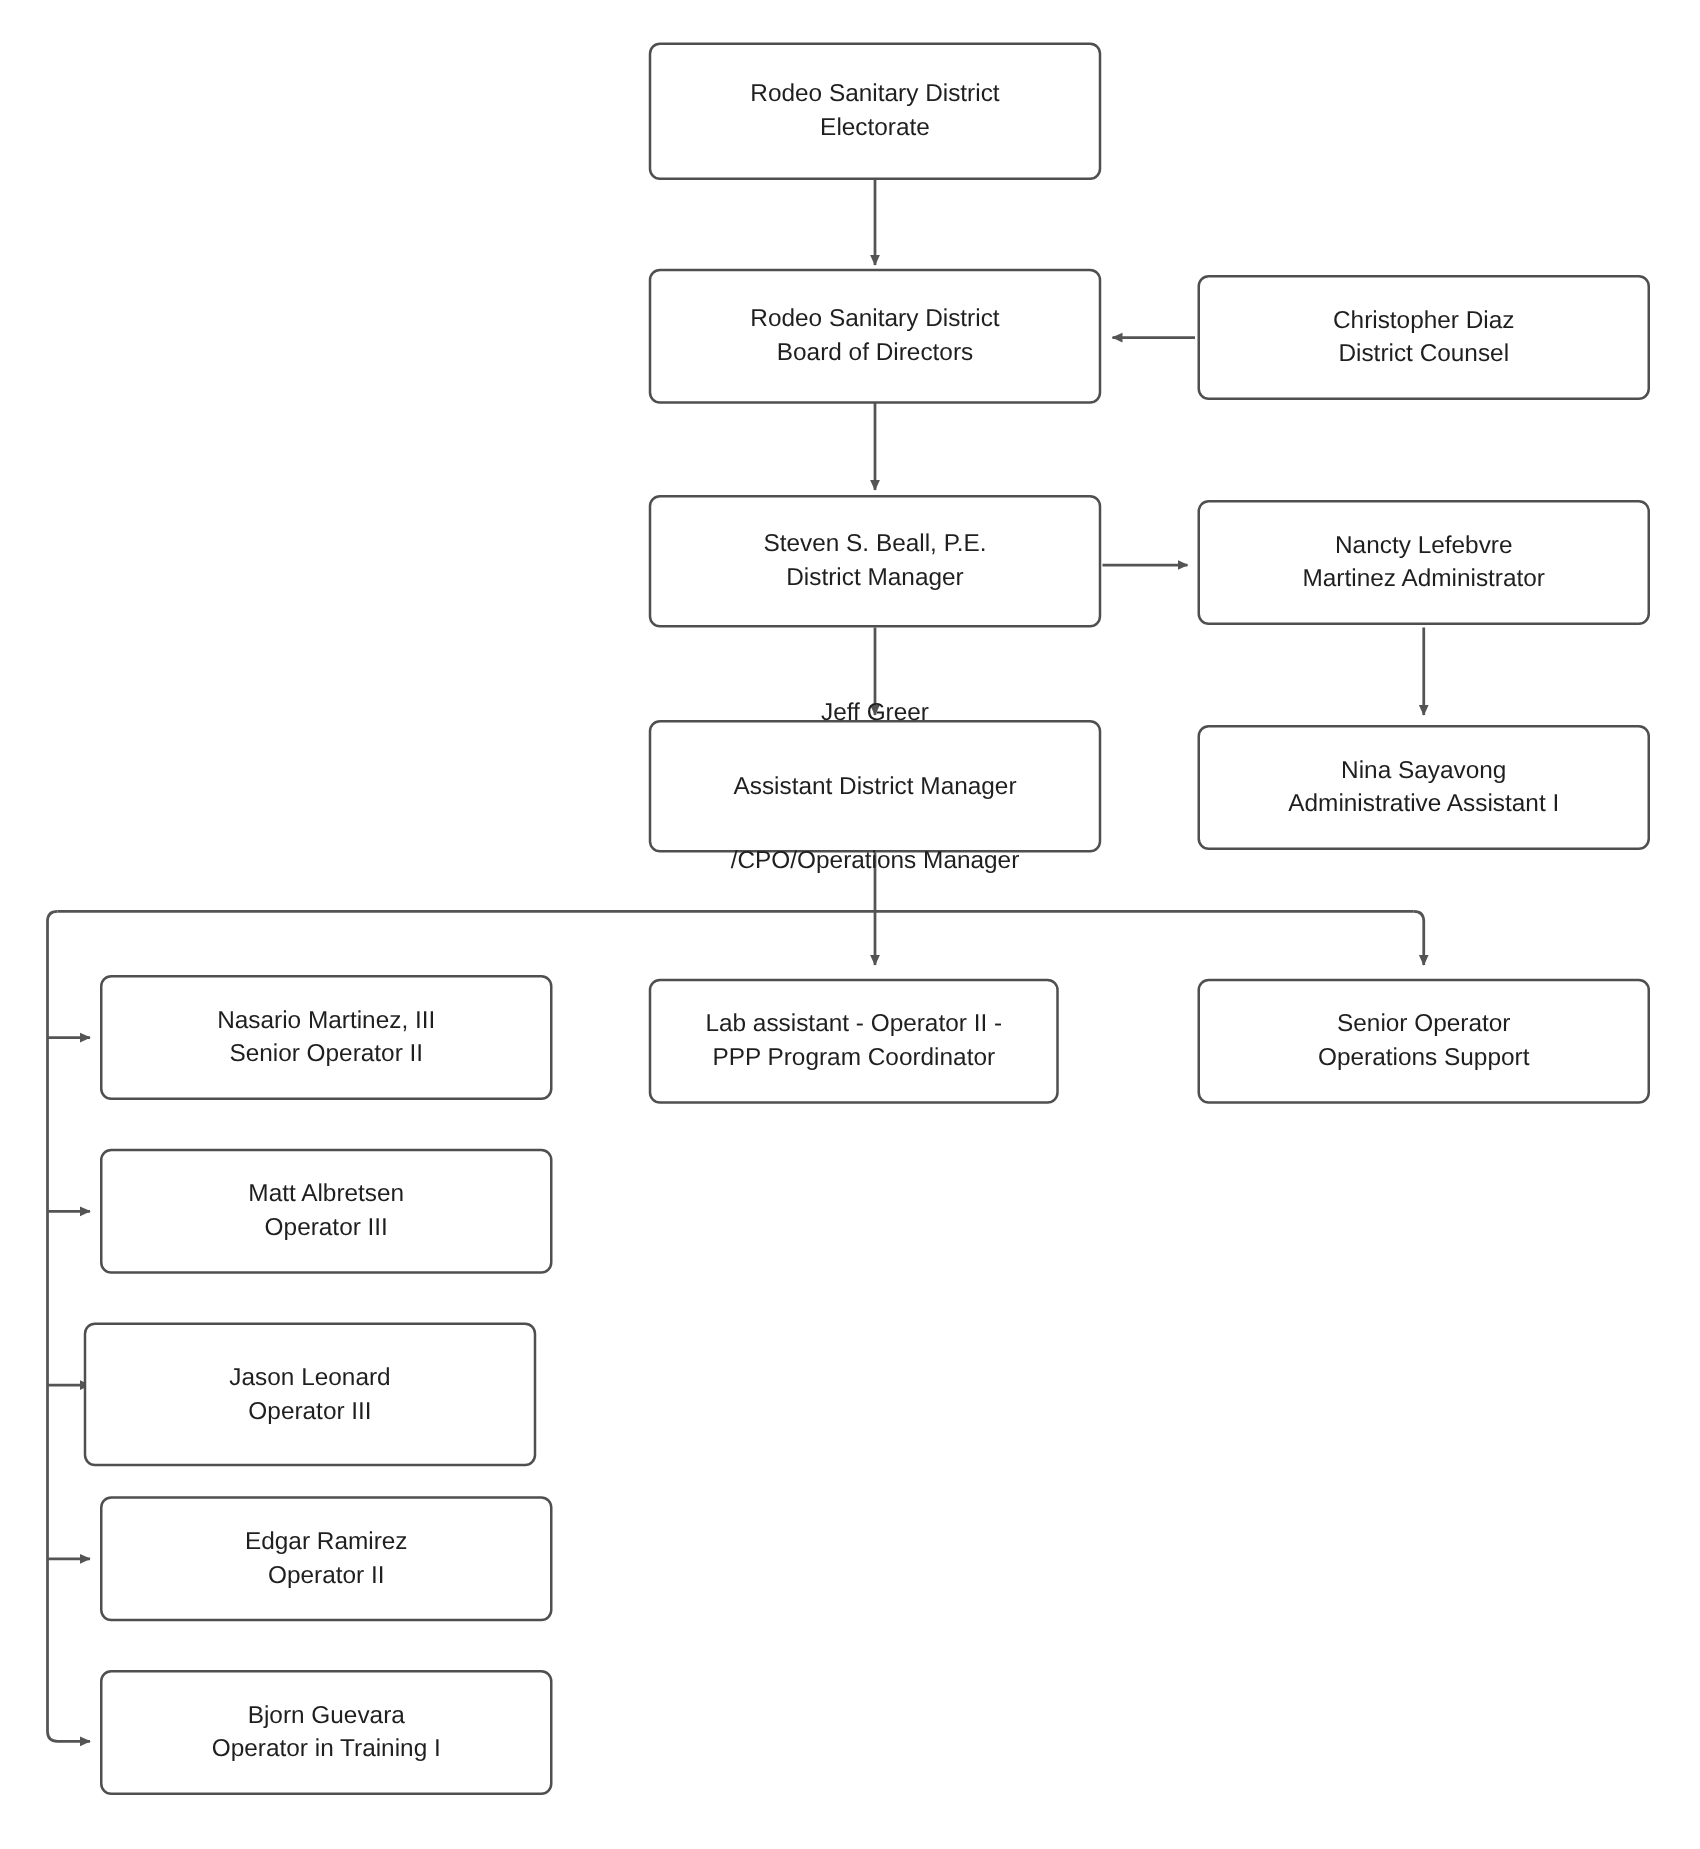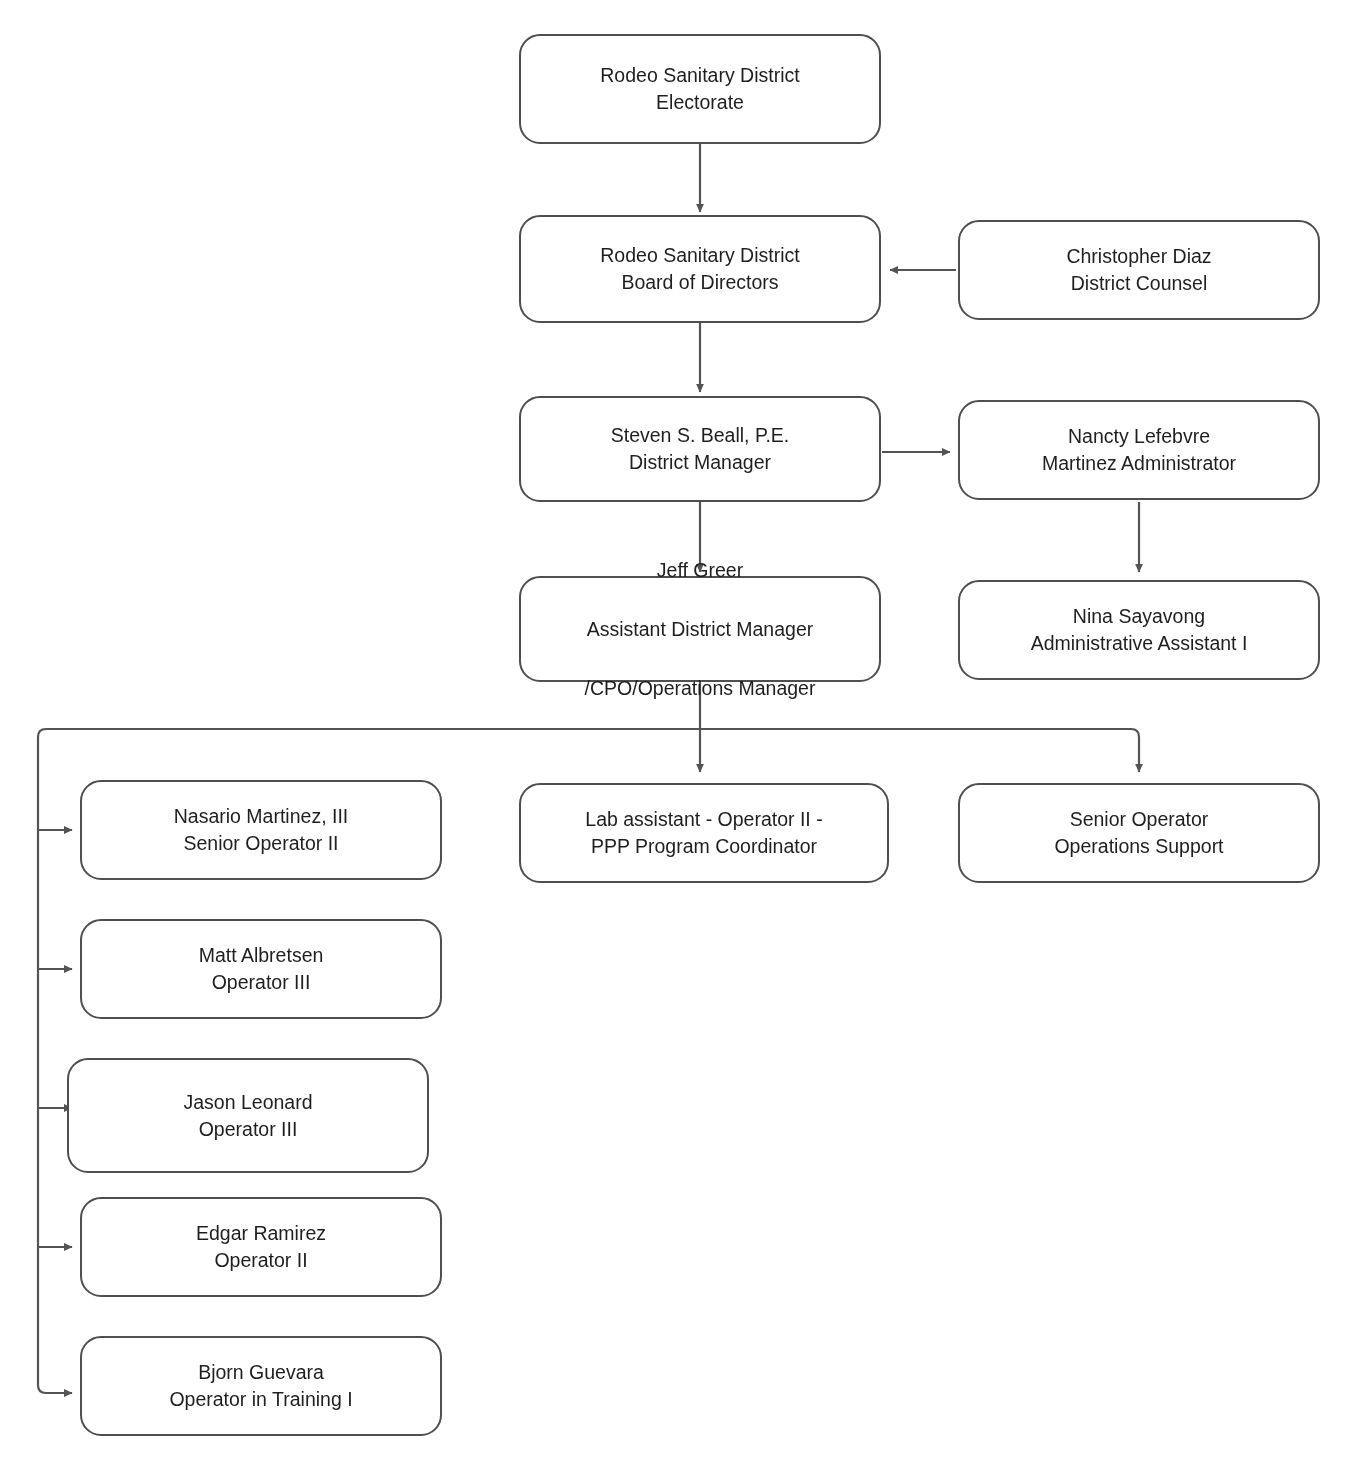--- a/index.html
+++ b/index.html
@@ -26,21 +26,21 @@
     top: 0;
     width: 1360px;
     height: 1479px;
     pointer-events: none;
   }
   .node-box {
     position: absolute;
     box-sizing: border-box;
     background: #ffffff;
     border: 2px solid #4f4f4f;
-    border-radius: 21px;
+    border-radius: 9px;
     display: flex;
     flex-direction: column;
     align-items: center;
     justify-content: center;
     text-align: center;
     padding: 4px 10px;
     line-height: 27px;
   }
   .node-line {
     display: block;
@@ -125,21 +125,21 @@
   <div class="node-box" style="left:958px; top:580px; width:362px; height:100px;">
     <span class="node-line bold">Nina Sayavong</span>
     <span class="node-line">Administrative Assistant I</span>
   </div>
 
   <div class="node-box" style="left:80px; top:780px; width:362px; height:100px;">
     <span class="node-line bold">Nasario Martinez, III</span>
     <span class="node-line">Senior Operator II</span>
   </div>
 
-  <div class="node-box" style="left:519px; top:783px; width:370px; height:100px;">
+  <div class="node-box" style="left:519px; top:783px; width:328px; height:100px;">
     <span class="node-line">Lab assistant - Operator II -</span>
     <span class="node-line">PPP Program Coordinator</span>
   </div>
 
   <div class="node-box" style="left:958px; top:783px; width:362px; height:100px;">
     <span class="node-line">Senior Operator</span>
     <span class="node-line">Operations Support</span>
   </div>
 
   <div class="node-box" style="left:80px; top:919px; width:362px; height:100px;">

